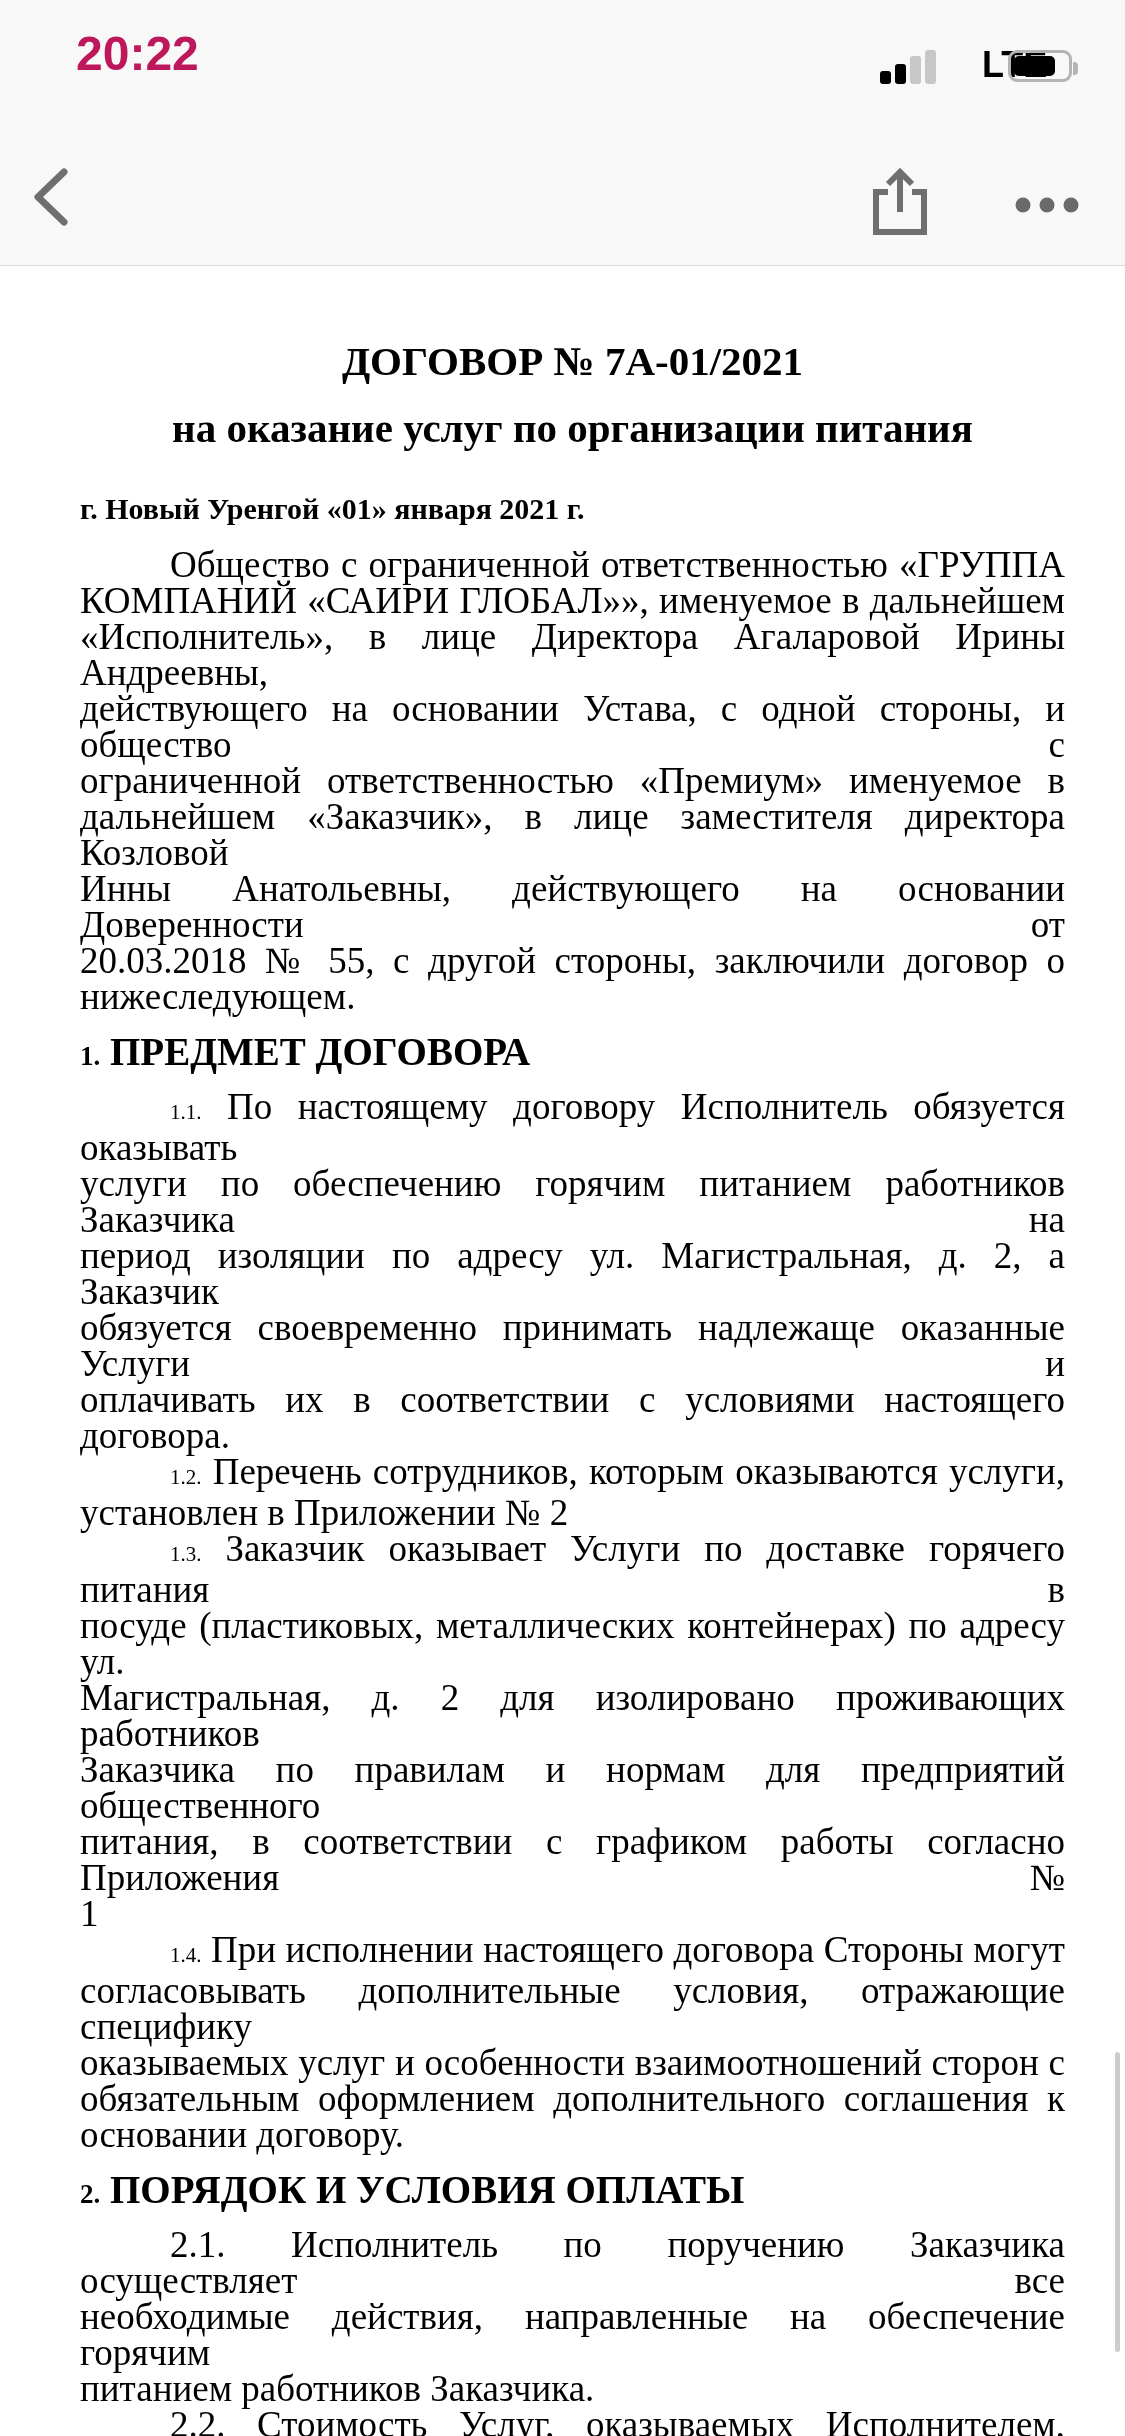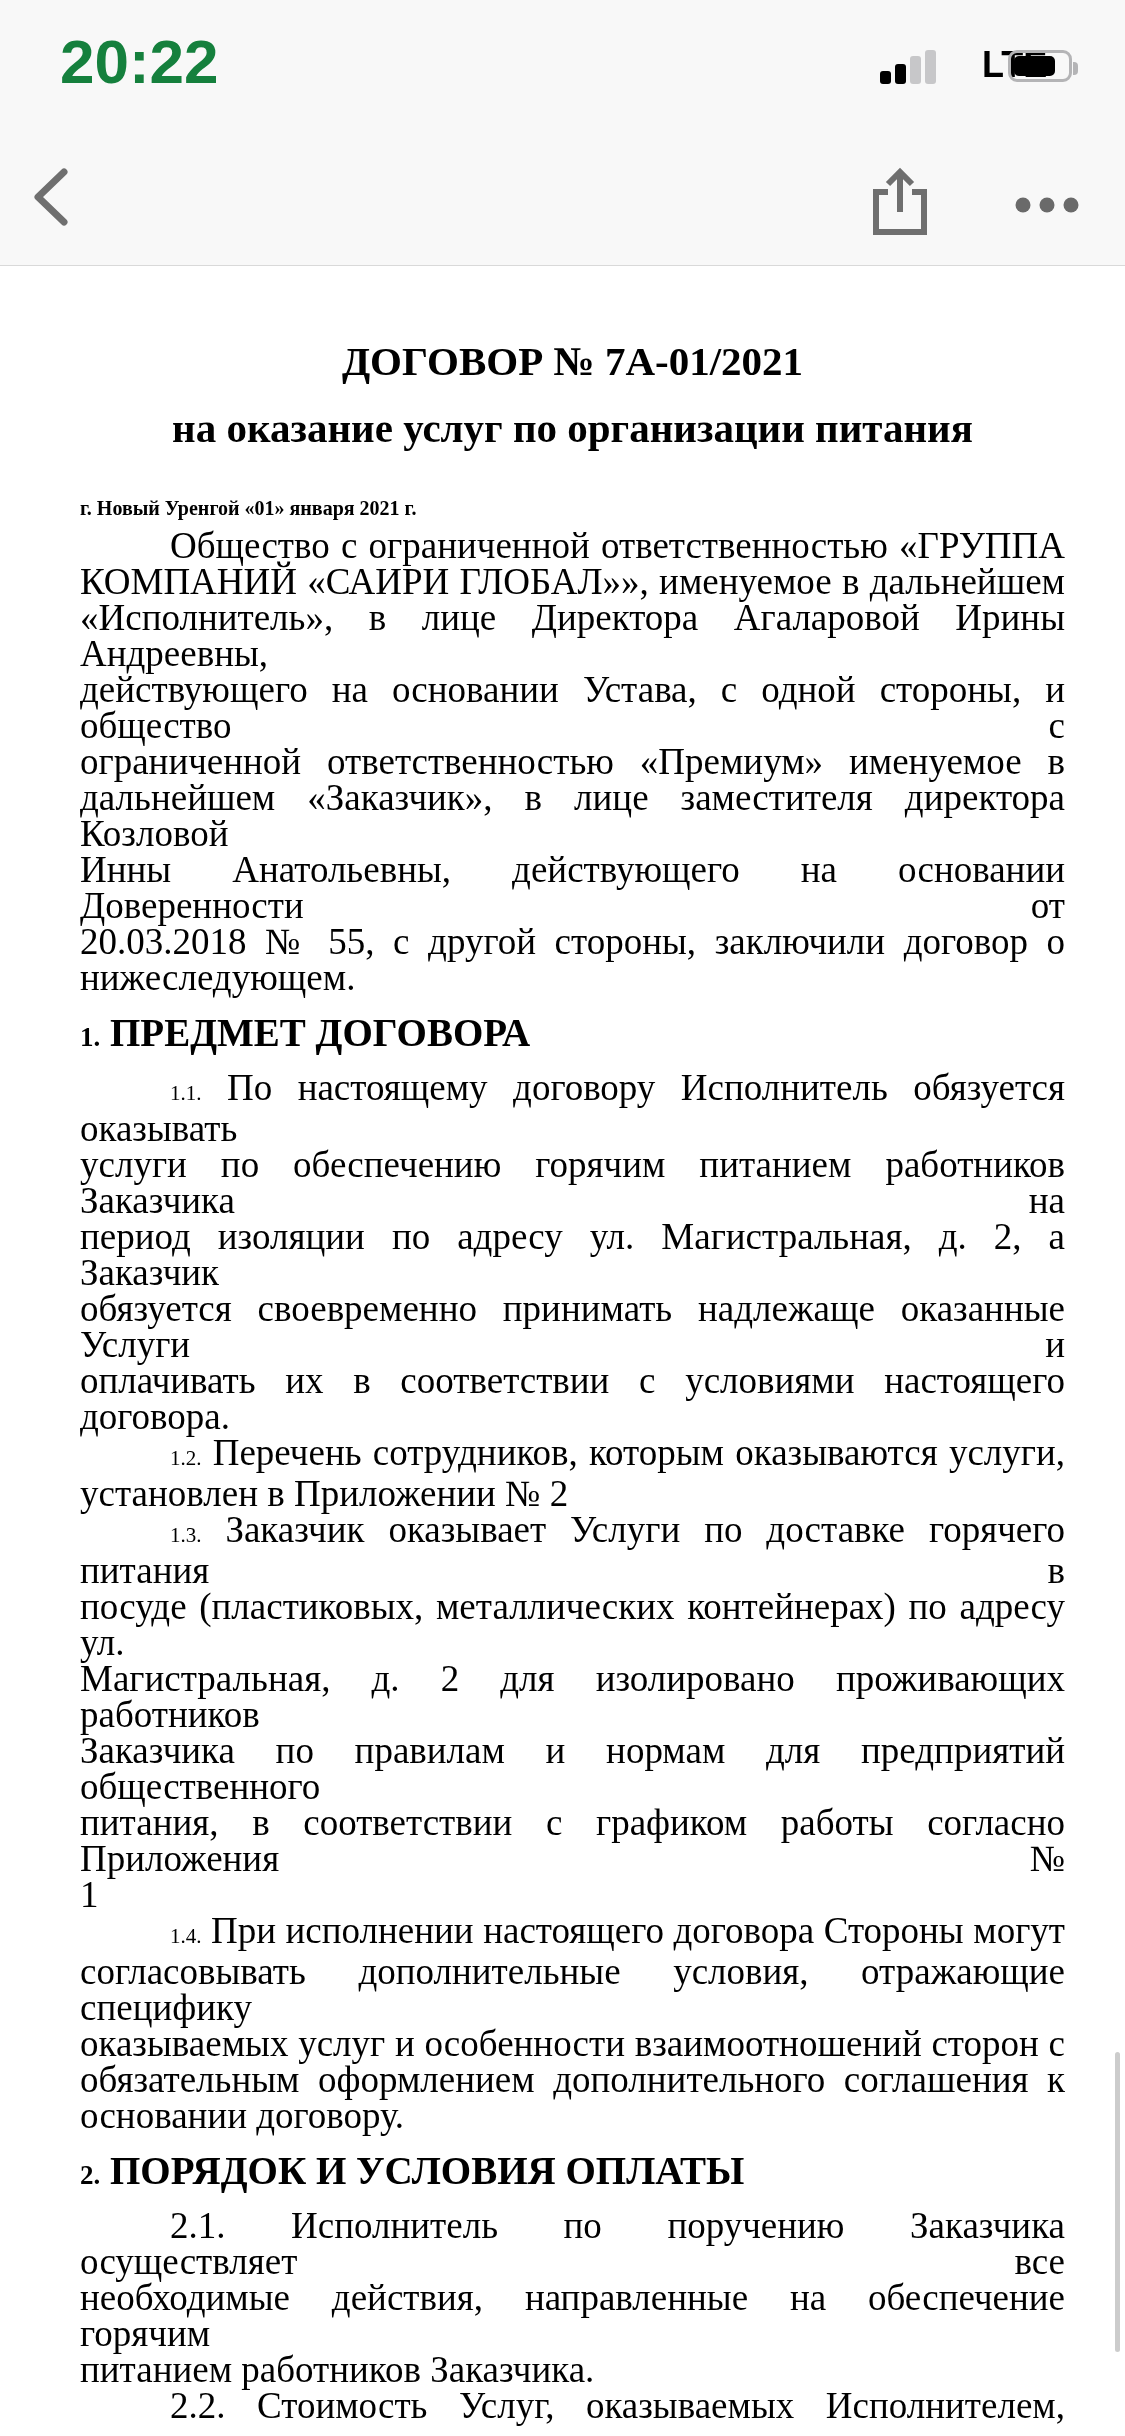--- a/index.html
+++ b/index.html
@@ -1,42 +1,42 @@
 <!DOCTYPE html>
 <html><head>
 <meta charset="utf-8">
 <style>
   html,body{margin:0;padding:0;background:#444;}
   .screen{position:relative;width:1125px;height:2436px;margin:0 auto;background:#ffffff;
           overflow:hidden;font-family:"Liberation Serif",serif;color:#000;}
   
   .chrome{position:absolute;top:0;left:0;width:1125px;height:265px;background:#f8f8f8;
           border-bottom:1px solid #d9d9d9;z-index:6;}
-  .time{position:absolute;left:60px;top:26px;font-family:"Liberation Sans",sans-serif;
-        font-weight:700;font-size:62px;letter-spacing:0px;color:#15803d;}
+  .time{position:absolute;left:76px;top:26px;font-family:"Liberation Sans",sans-serif;
+        font-weight:700;font-size:48px;letter-spacing:0px;color:#be185d;}
   .sigbars{position:absolute;left:880px;top:48px;width:58px;height:36px;}
   .sigbars span{position:absolute;bottom:0;width:11px;border-radius:3px;background:#000;}
   .sigbars .b1{left:0;height:13px;}
   .sigbars .b2{left:15px;height:20px;}
   .sigbars .b3{left:30px;height:28px;background:#c7c7c9;}
   .sigbars .b4{left:45px;height:34px;background:#c7c7c9;}
   .lte{position:absolute;left:982px;top:44px;font-family:"Liberation Sans",sans-serif;
        font-weight:700;font-size:36px;color:#000;}
   .batt{position:absolute;left:1008px;top:50px;width:64px;height:32px;
         border:3px solid #b4b4b6;border-radius:9px;box-sizing:border-box;}
   .batt .fill{position:absolute;left:3px;top:3px;height:20px;width:42px;background:#000;border-radius:5px;}
   .batt .nub{position:absolute;right:-9px;top:9px;width:5px;height:13px;background:#b4b4b6;
              border-radius:0 4px 4px 0;}
   .navicon{position:absolute;}
   
   .doc{position:absolute;top:265px;left:0;width:1125px;box-sizing:border-box;
        padding:72px 60px 0 80px;background:#fff;}
   .t1{font-weight:bold;font-size:41px;line-height:49px;text-align:center;margin-bottom:18px;}
   .t2{font-weight:bold;font-size:41px;line-height:49px;text-align:center;margin-bottom:38px;}
-  .dateline{font-weight:bold;font-size:20px;line-height:35px;margin-bottom:2px;}
+  .dateline{font-weight:bold;font-size:30px;line-height:35px;margin-bottom:21px;}
   .para{margin:0;}
   .bl{font-size:37px;line-height:36px;text-align:justify;text-align-last:justify;white-space:normal;}
   .bl.end{text-align-last:left;}
   .bl.ind{text-indent:90px;}
   .clnum{font-size:21px;}
   .sect{font-size:39px;font-weight:bold;text-align:left;margin:14px 0 10px;line-height:45px;}
   .sect .clnum{font-size:27px;font-weight:bold;}
   
   .toast-anchor{position:relative;height:0;}
   

